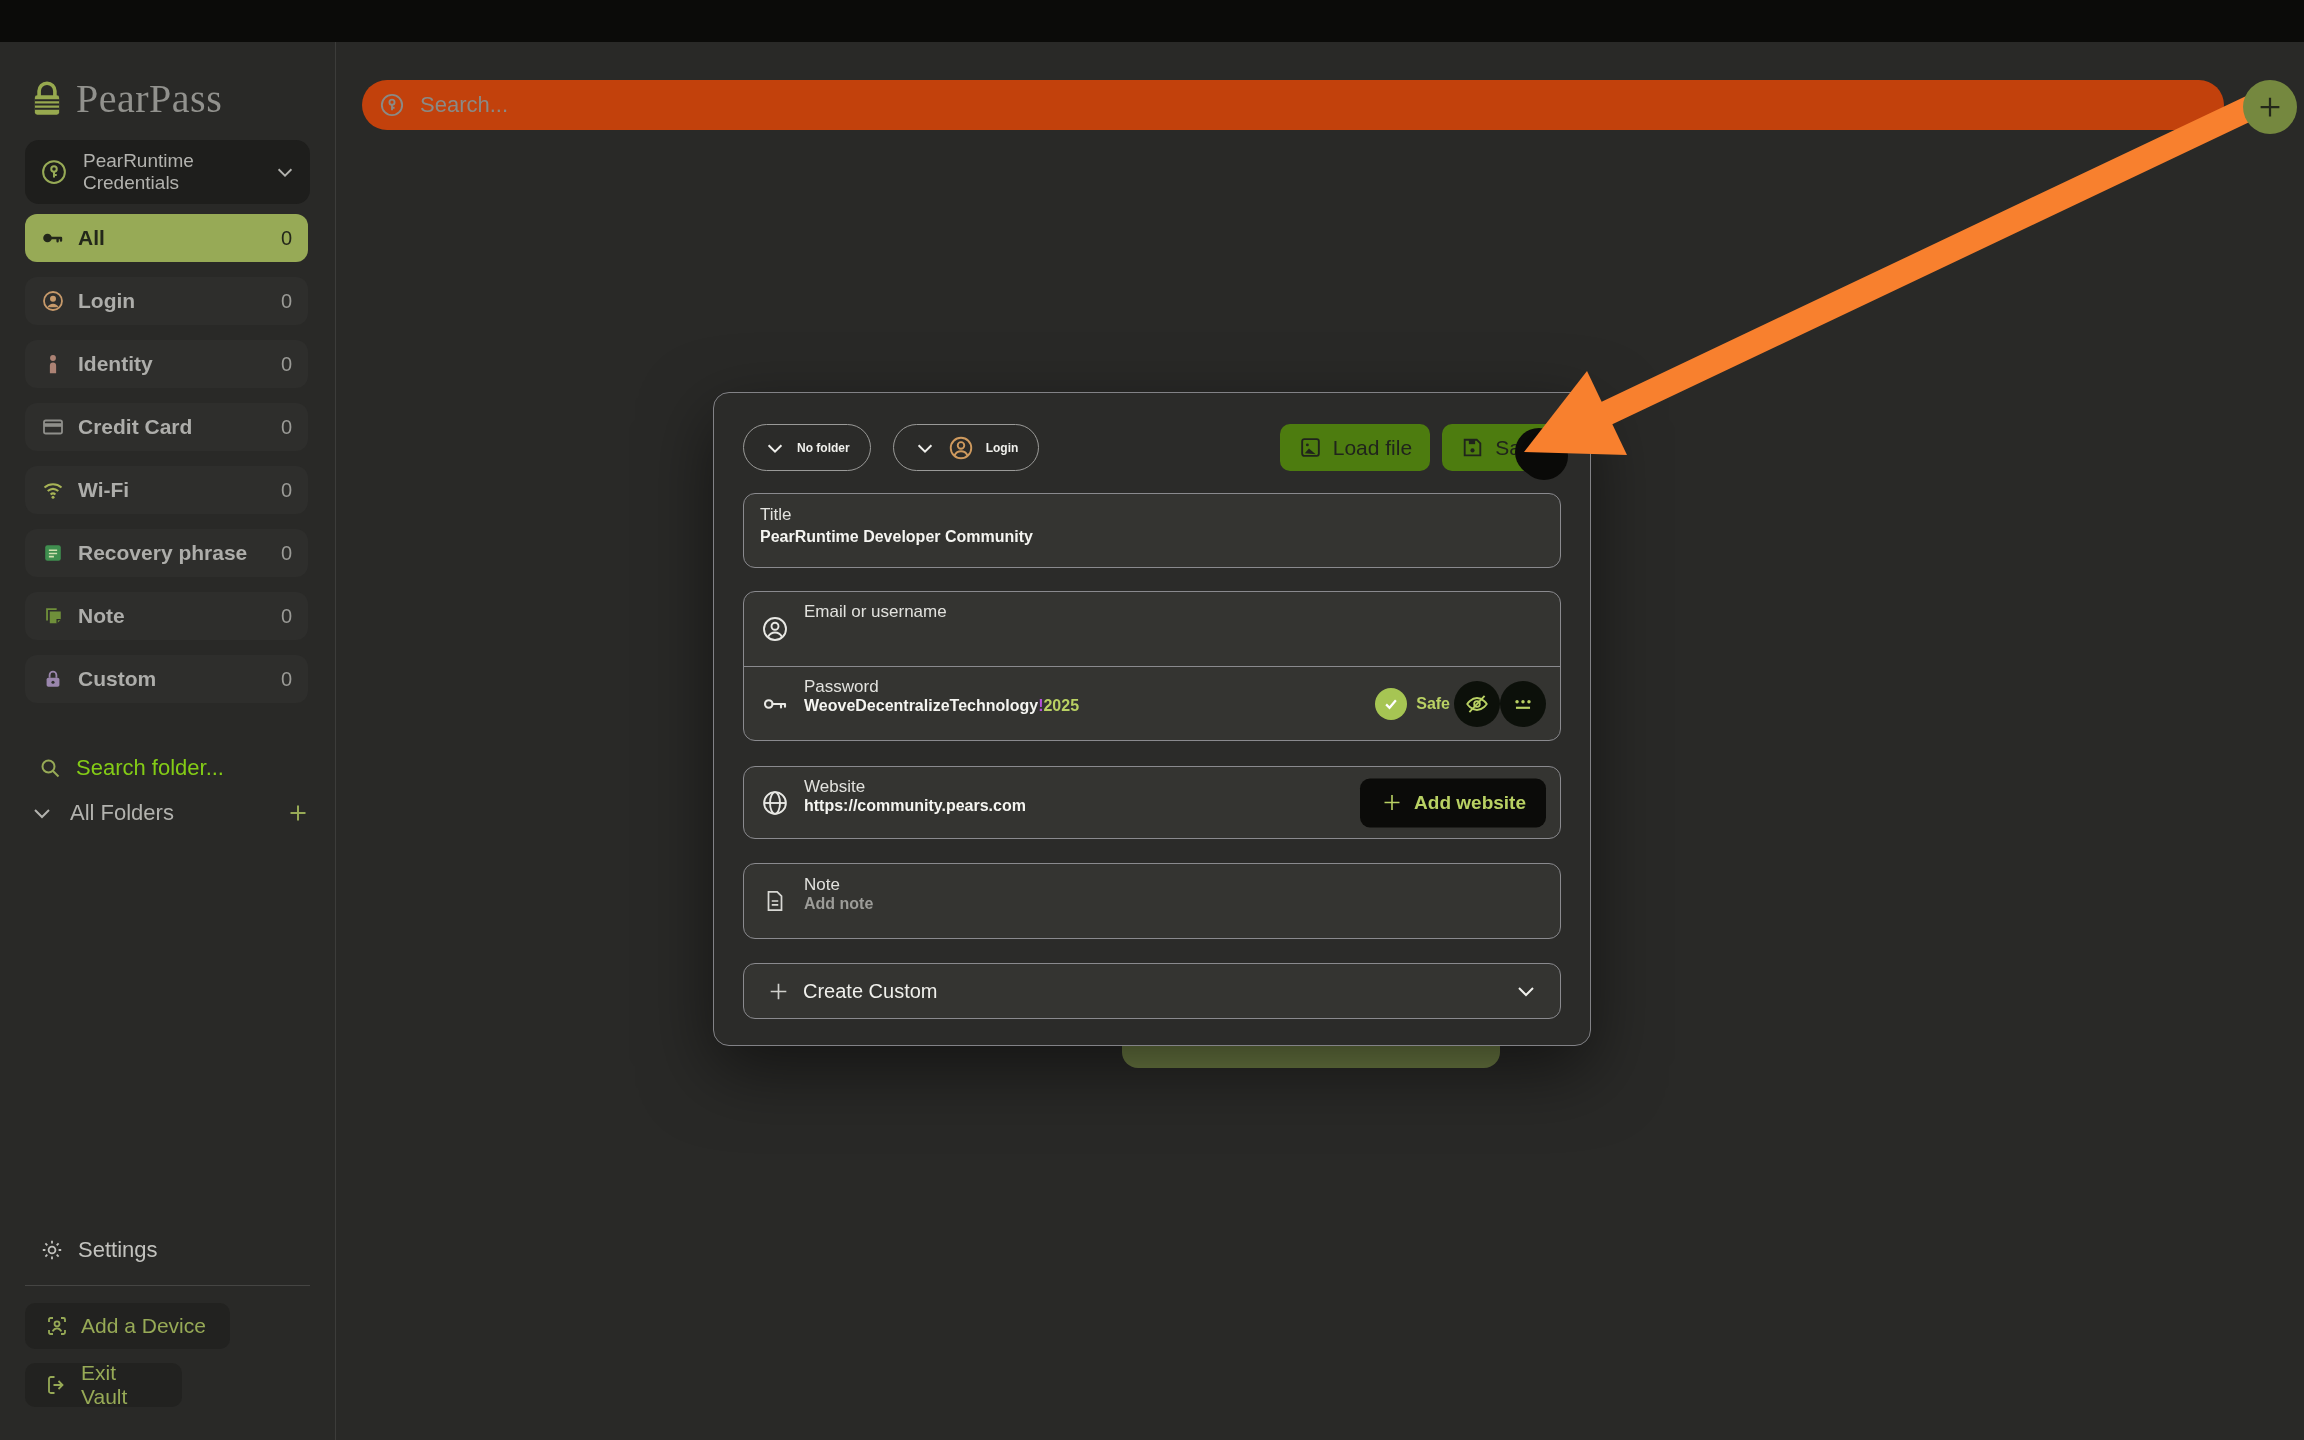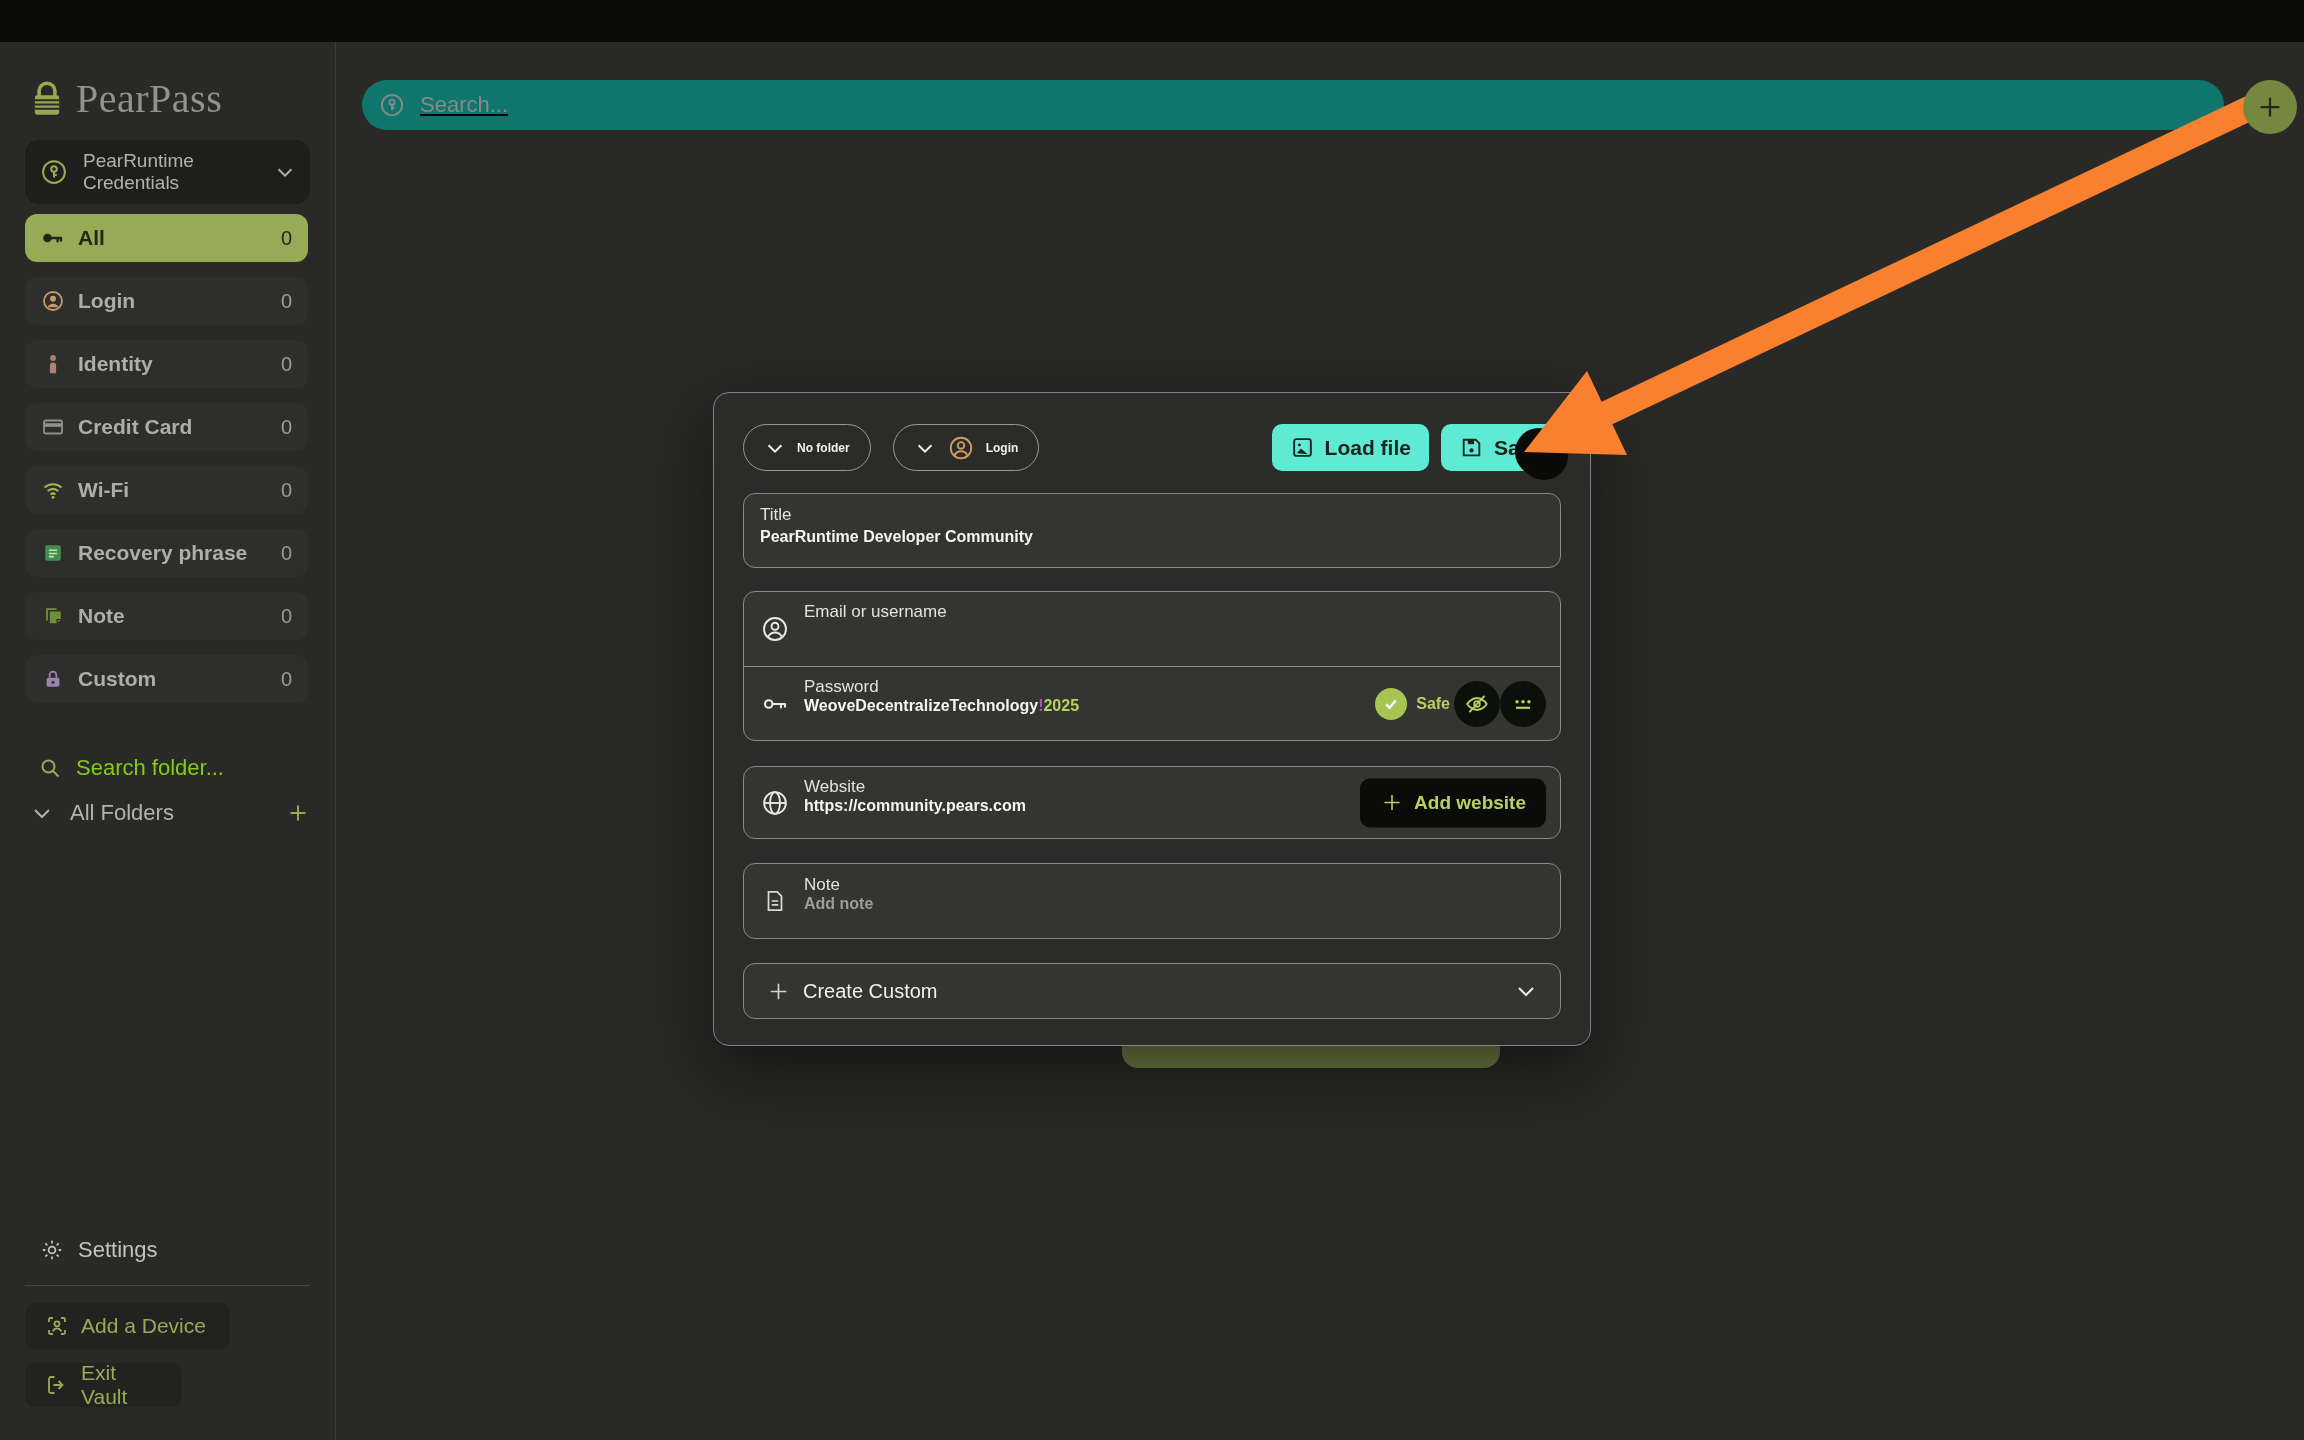--- a/index.html
+++ b/index.html
@@ -26,35 +26,35 @@
   .all-folders { position:absolute; left:30px; top:758px; width:280px; display:flex; align-items:center; gap:16px; }
   .all-folders .af-label { flex:1; color:#b2b2ae; font-size:22px; }
   .settings-row { position:absolute; left:40px; top:1195px; display:flex; align-items:center; gap:14px; cursor:pointer; }
   .settings-row span { color:#c2c2be; font-size:22px; }
   .side-divider { position:absolute; left:25px; top:1243px; width:285px; height:1px; background:#45454 3; background:#454543; }
   .pillbtn { position:absolute; left:25px; background:#222220; border-radius:10px; display:flex; align-items:center; gap:12px; padding:0 20px; color:#97aa56; font-size:21px; cursor:pointer; }
   .add-device { top:1261px; height:46px; width:205px; }
   .exit-vault { top:1321px; height:44px; width:157px; }
 
   
-  .searchbar { position:absolute; left:362px; top:80px; width:1862px; height:50px; background:#0f766e; border-radius:25px; display:flex; align-items:center; padding:0 16px; gap:14px;text-decoration:underline; }
+  .searchbar { position:absolute; left:362px; top:80px; width:1862px; height:50px; background:#c2410c; border-radius:25px; display:flex; align-items:center; padding:0 16px; gap:14px; }
   .searchbar input { background:transparent; border:none; outline:none; color:#d8d8d4; font-size:22px; width:1700px; font-family:"Liberation Sans",sans-serif; }
   .searchbar input::placeholder { color:#8a8a86; }
   .plus-btn { position:absolute; left:2243px; top:80px; width:54px; height:54px; border-radius:50%; background:#75883f; display:flex; align-items:center; justify-content:center; cursor:pointer; z-index:70; }
 
   
   .behind-btn { position:absolute; left:1122px; top:1008px; width:378px; height:60px; background:#6d7c44; border-radius:16px; z-index:1; display:flex; align-items:flex-end; padding:0 0 38px 16px; }
   .behind-ico { width:20px; height:10px; border:2px solid #23271a; border-bottom:none; border-radius:3px 3px 0 0; }
 
   
   .modal { position:absolute; left:713px; top:392px; width:878px; height:654px; background:#2b2b29; border:1.5px solid #82828 6; border:1.5px solid #828286; border-radius:16px; z-index:10; box-shadow:0 24px 70px rgba(0,0,0,0.5); padding:31px 29px 0 29px; }
   .m-toprow { display:flex; align-items:center; height:47px; margin-bottom:22px; position:relative; }
   .m-pill { height:47px; border:1.5px solid #9a9a98; border-radius:24px; display:flex; align-items:center; gap:11px; padding:0 20px; color:#f0f0ec; font-size:12px; font-weight:700; cursor:pointer; background:transparent; }
   .m-pill + .m-pill { margin-left:22px; }
-  .greenbtn { height:47px; border-radius:10px; background:#5eead4; display:flex; align-items:center; gap:10px; padding:0 18px; color:#20241c; font-size:21px; font-weight:700; cursor:pointer; border:none;justify-content:center; }
+  .greenbtn { height:47px; border-radius:10px; background:#4d7c0f; display:flex; align-items:center; gap:10px; padding:0 18px; color:#20241c; font-size:21px; font-weight:400; cursor:pointer; border:none;justify-content:center; }
   .load-file { margin-left:auto; }
   .save-btn { margin-left:12px; }
   .more-circle { position:absolute; right:-2px; top:4px; width:48px; height:48px; border-radius:50%; background:#0b0b09; cursor:pointer; }
 
   .field { background:#343431; border:1.5px solid #8a8a8e; border-radius:12px; position:relative; }
   .f-label { font-size:17px; color:#e2e2de; }
   .f-value { font-size:16px; font-weight:700; color:#f5f5f1; }
   .field-title { height:75px; padding:11px 16px 0 16px; margin-bottom:23px; }
   .field-title .f-value { margin-top:3px; }
 

